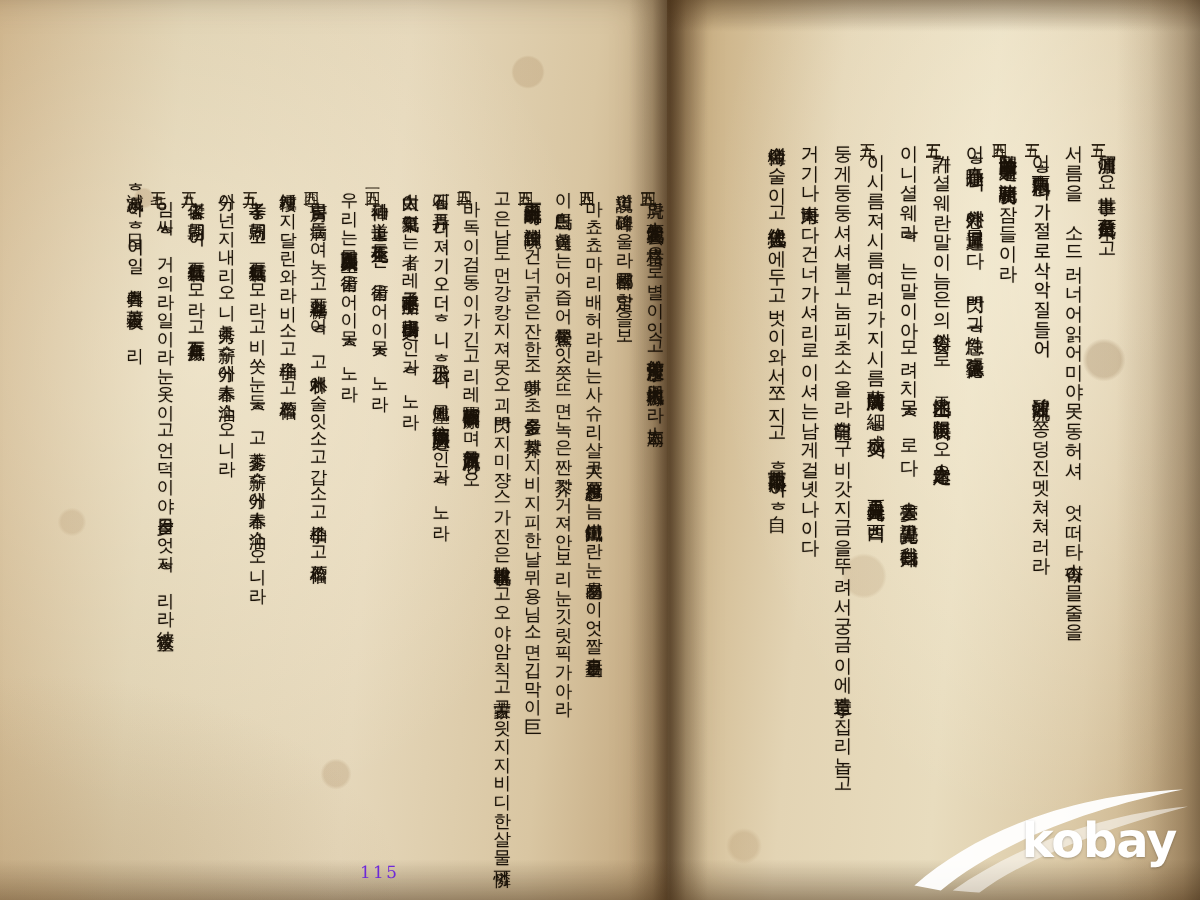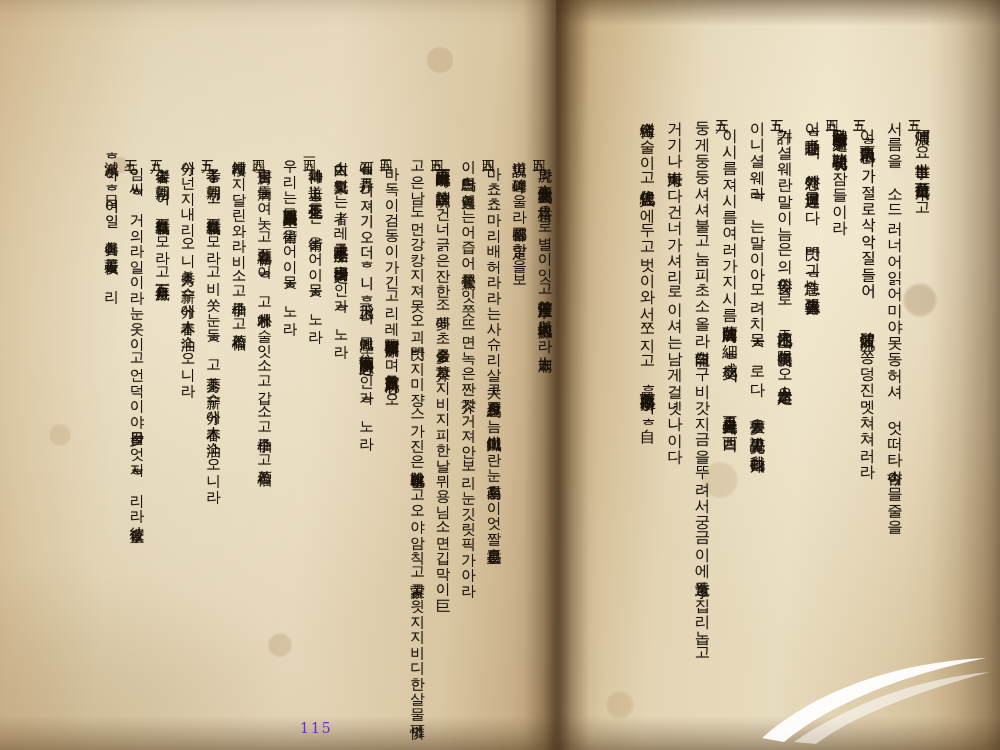--- a/index.html
+++ b/index.html
@@ -324,15 +324,16 @@
       </div>
     </div>
 
   <div class="folio">115</div>
 
   <div class="watermark">
     <svg class="wm-swoosh" viewBox="0 0 238 92">
       <path d="M8 86 C 60 40, 140 10, 232 6 C 150 22, 76 52, 30 90 Z" fill="#ffffff" opacity="0.95"></path>
       <path d="M40 90 C 95 52, 165 26, 236 20 C 160 40, 96 66, 62 92 Z" fill="#ffffff" opacity="0.55"></path>
     </svg>
+    <div class="wm-text">kobay</div>
   </div>
 
 </div>
 
 </body></html>

